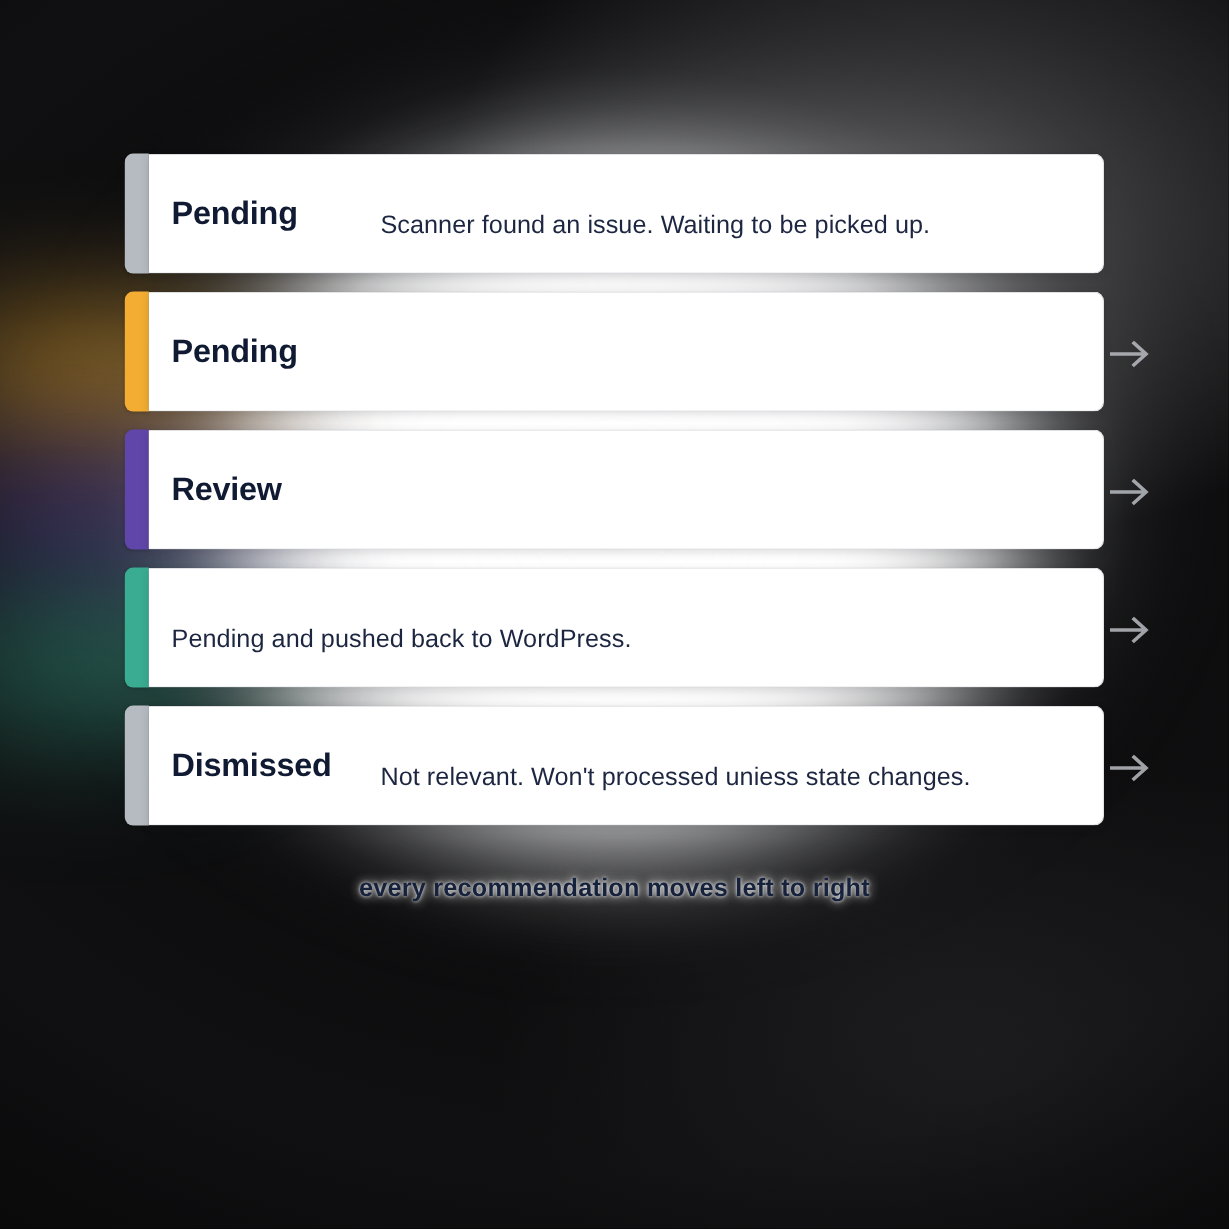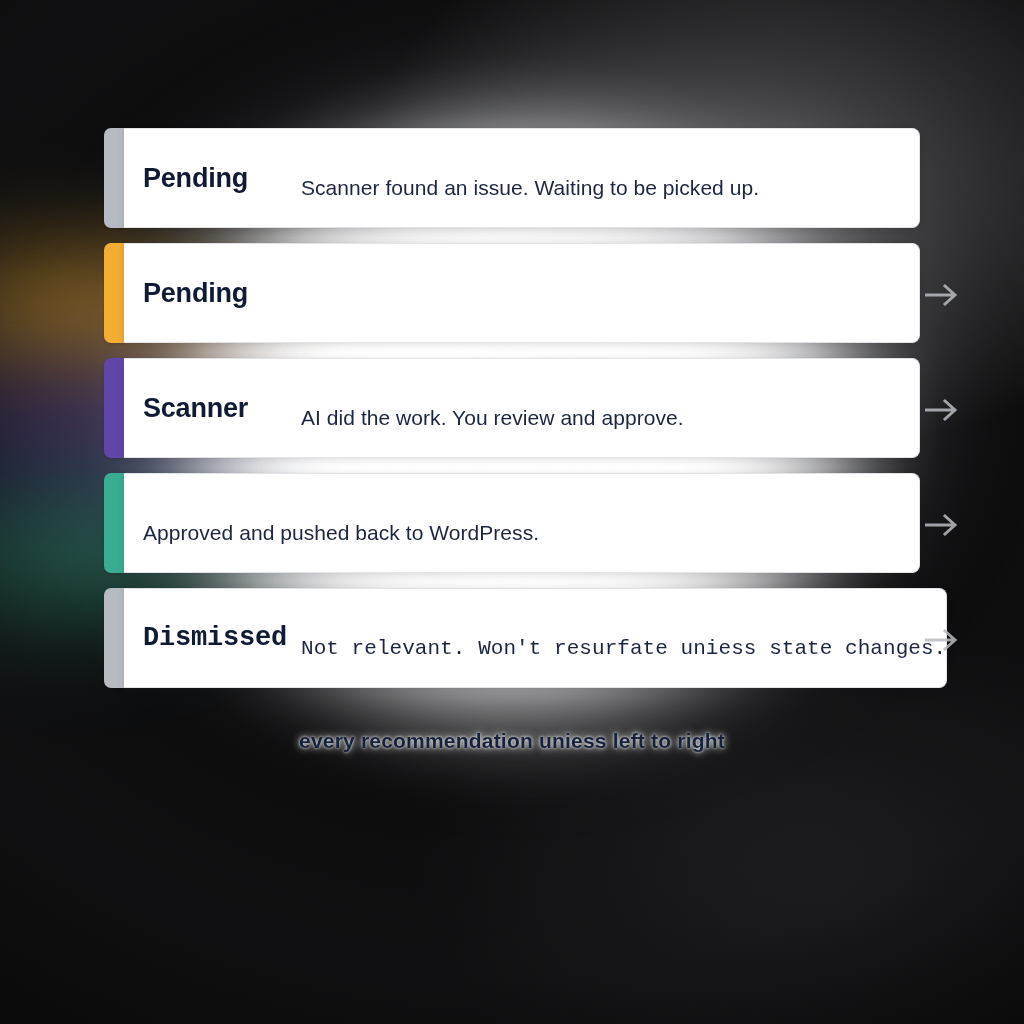--- a/index.html
+++ b/index.html
@@ -105,40 +105,41 @@
     z-index: 6;
   }
 
   .row {
     position: relative;
     height: 100px;
     margin-bottom: 15px;
     display: flex;
     align-items: stretch;
   }
-  .row:last-child { margin-bottom: 0; font-family: Liberation Mono, monospace; }
+  .row:last-child { margin-bottom: 0; }
 
   .accent {
     width: 20px;
     flex: 0 0 20px;
     border-radius: 7px 0 0 7px;
     box-shadow: 0 1px 3px rgba(0,0,0,0.18);
   }
 
   .card {
     flex: 1 1 auto;
     background: #ffffff;
     border: 1px solid #e3e4e7;
     border-left: none;
     border-radius: 0 8px 8px 0;
     box-shadow: 0 2px 7px rgba(30,32,40,0.13), 0 0 0 0.5px rgba(0,0,0,0.02);
     display: flex;
     align-items: center;
     padding-left: 19px;
     box-sizing: border-box;
+    gap: 16px;
   }
 
   .row-title {
     font-size: 27px;
     font-weight: bold;
     color: #101b33;
     letter-spacing: -0.2px;
     white-space: nowrap;
     width: 158px;
     flex: 0 0 158px;
@@ -207,37 +208,36 @@
     <div class="row">
       <div class="accent" style="background:#f2ad32;"></div>
       <div class="card">
         <div class="row-title">Pending</div>
       </div>
     </div>
 
     <div class="row">
       <div class="accent" style="background:#6046a8;"></div>
       <div class="card">
-        <div class="row-title">Scanner</div>
-        <div class="row-desc">AI did the work. You review and approve.</div>
+        <div class="row-title">Review</div>
       </div>
     </div>
 
     <div class="row">
       <div class="accent" style="background:#3aac91;"></div>
       <div class="card">
-        <div class="row-desc">Approved and pushed back to WordPress.</div>
+        <div class="row-desc">Pending and pushed back to WordPress.</div>
       </div>
     </div>
 
     <div class="row">
       <div class="accent" style="background:#b6bbc2;"></div>
       <div class="card">
         <div class="row-title">Dismissed</div>
-        <div class="row-desc">Not relevant. Won't resurfate uniess state changes.</div>
+        <div class="row-desc">Not relevant. Won't processed uniess state changes.</div>
       </div>
     </div>
 
   </div>
 
   <div class="arrow" style="top:282px;">
     <svg width="34" height="26" viewBox="0 0 34 26" fill="none" aria-hidden="true">
       <path d="M1 13 H29 M20 4 L30 13 L20 22" stroke="#b9bcc1" stroke-width="3" stroke-linecap="square" stroke-linejoin="miter" fill="none"></path>
     </svg>
   </div>
@@ -250,15 +250,15 @@
     <svg width="34" height="26" viewBox="0 0 34 26" fill="none" aria-hidden="true">
       <path d="M1 13 H29 M20 4 L30 13 L20 22" stroke="#b9bcc1" stroke-width="3" stroke-linecap="square" stroke-linejoin="miter" fill="none"></path>
     </svg>
   </div>
   <div class="arrow" style="top:627px;">
     <svg width="34" height="26" viewBox="0 0 34 26" fill="none" aria-hidden="true">
       <path d="M1 13 H29 M20 4 L30 13 L20 22" stroke="#b9bcc1" stroke-width="3" stroke-linecap="square" stroke-linejoin="miter" fill="none"></path>
     </svg>
   </div>
 
-  <div id="caption">every recommendation uniess left to right</div>
+  <div id="caption">every recommendation moves left to right</div>
 
 </div>
 
 </body></html>

